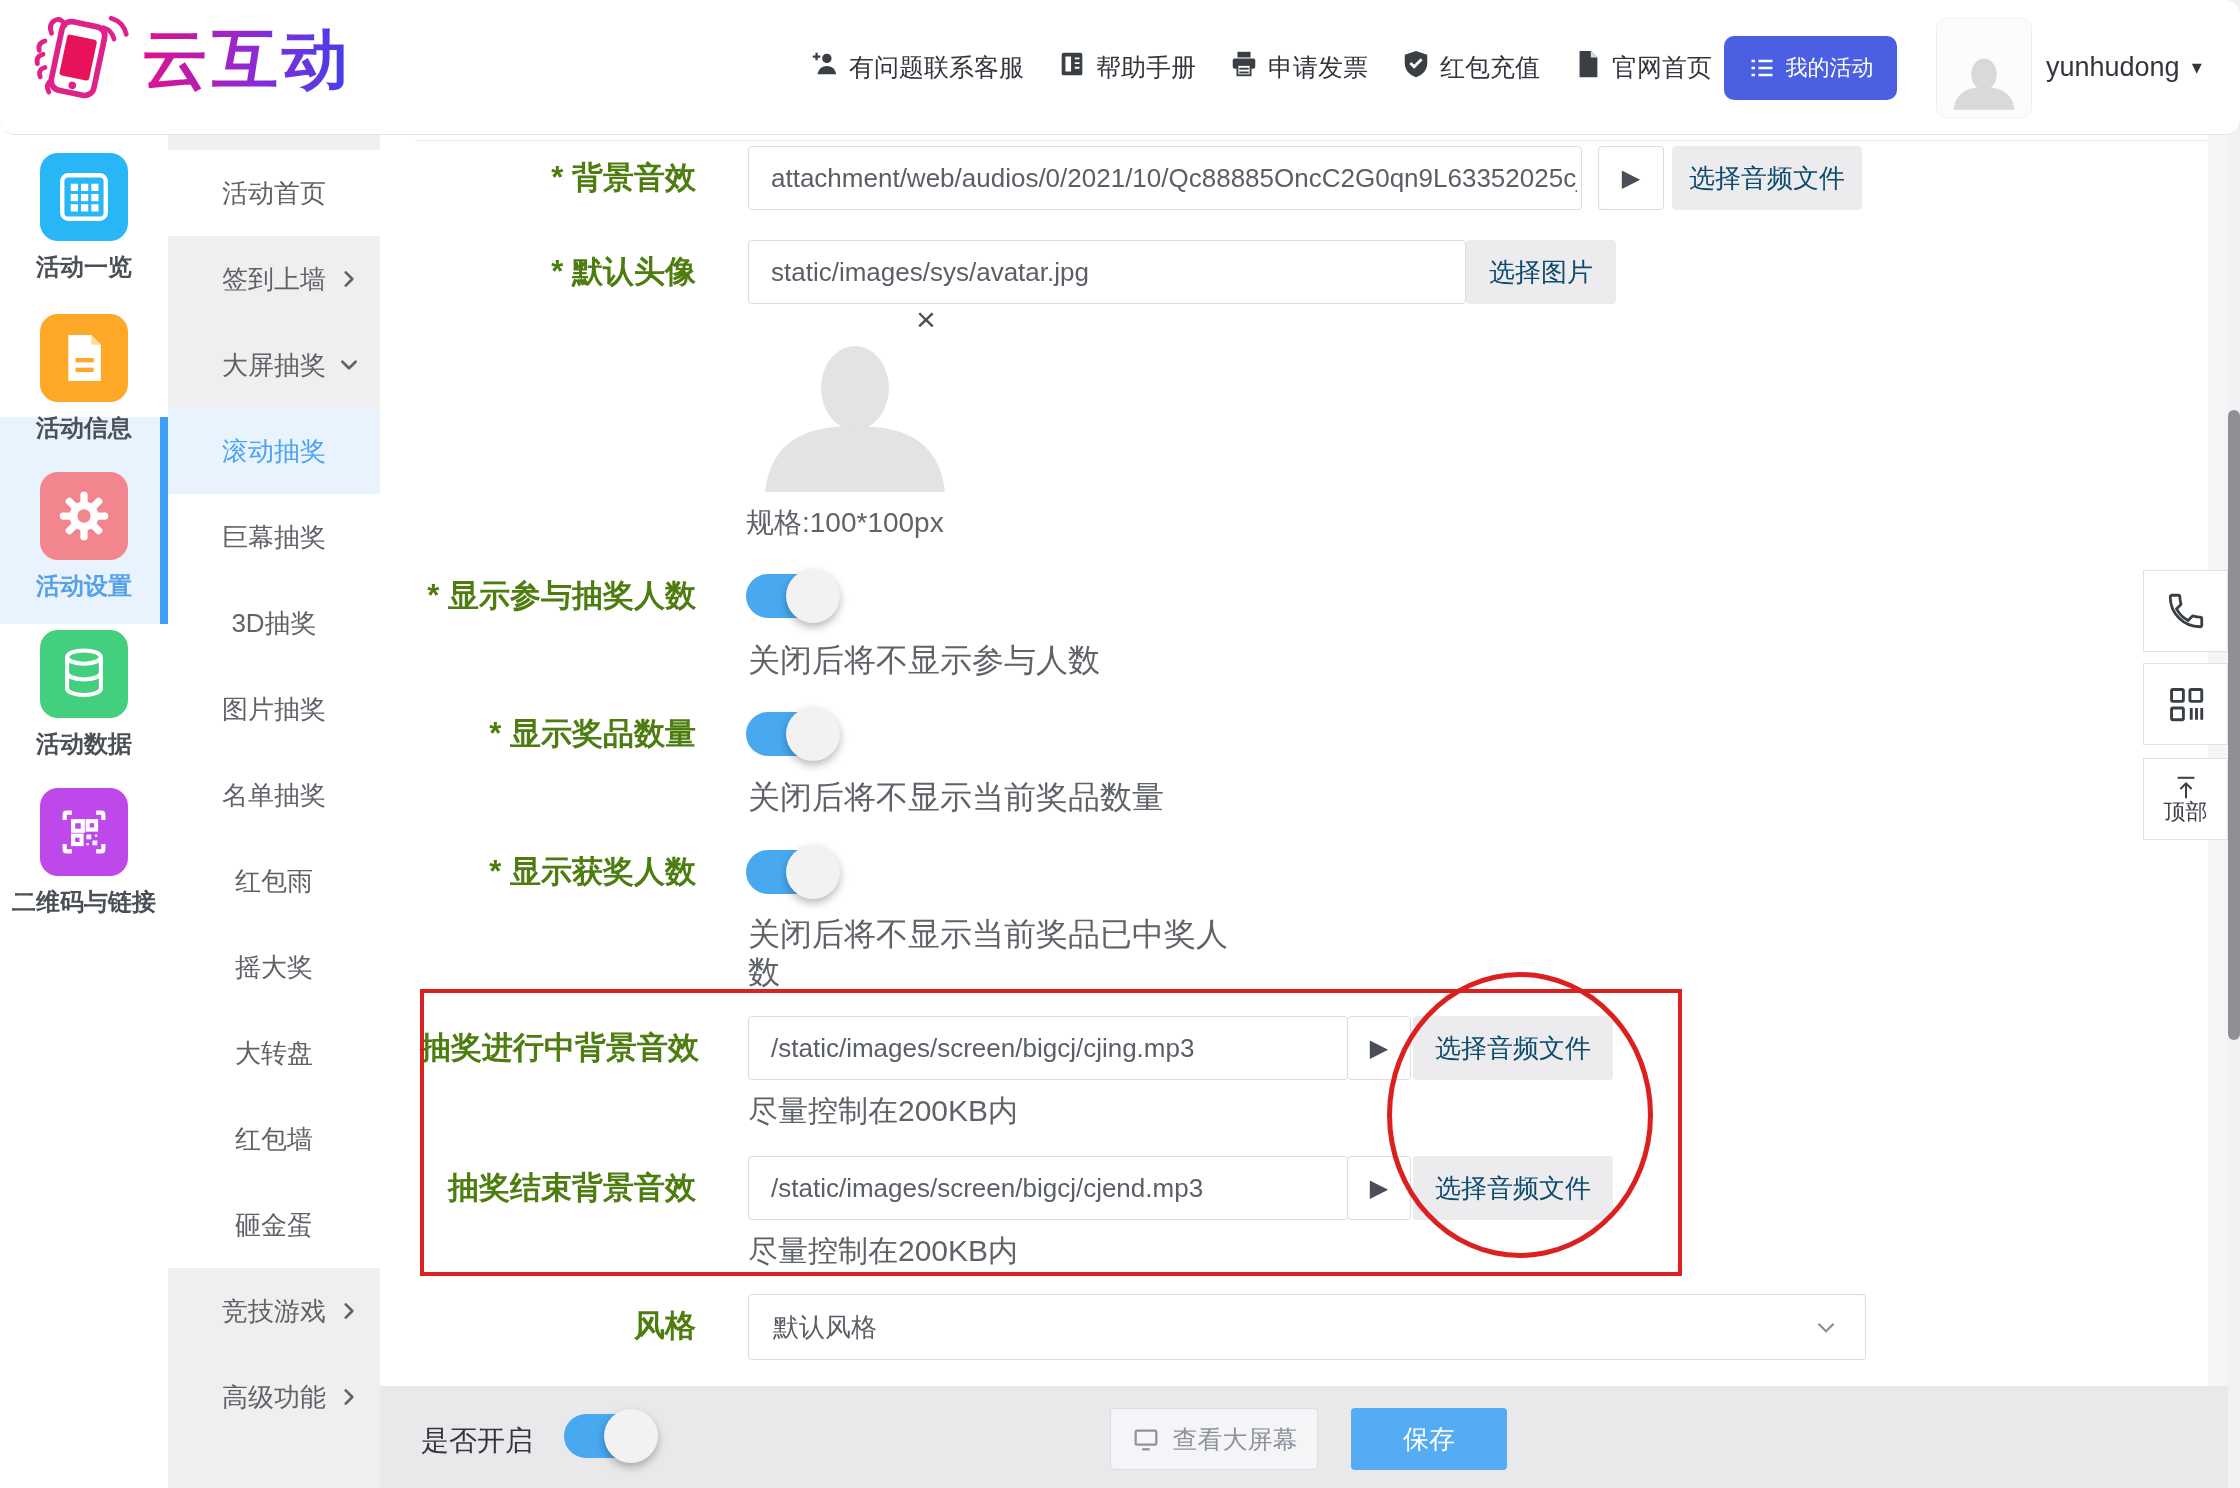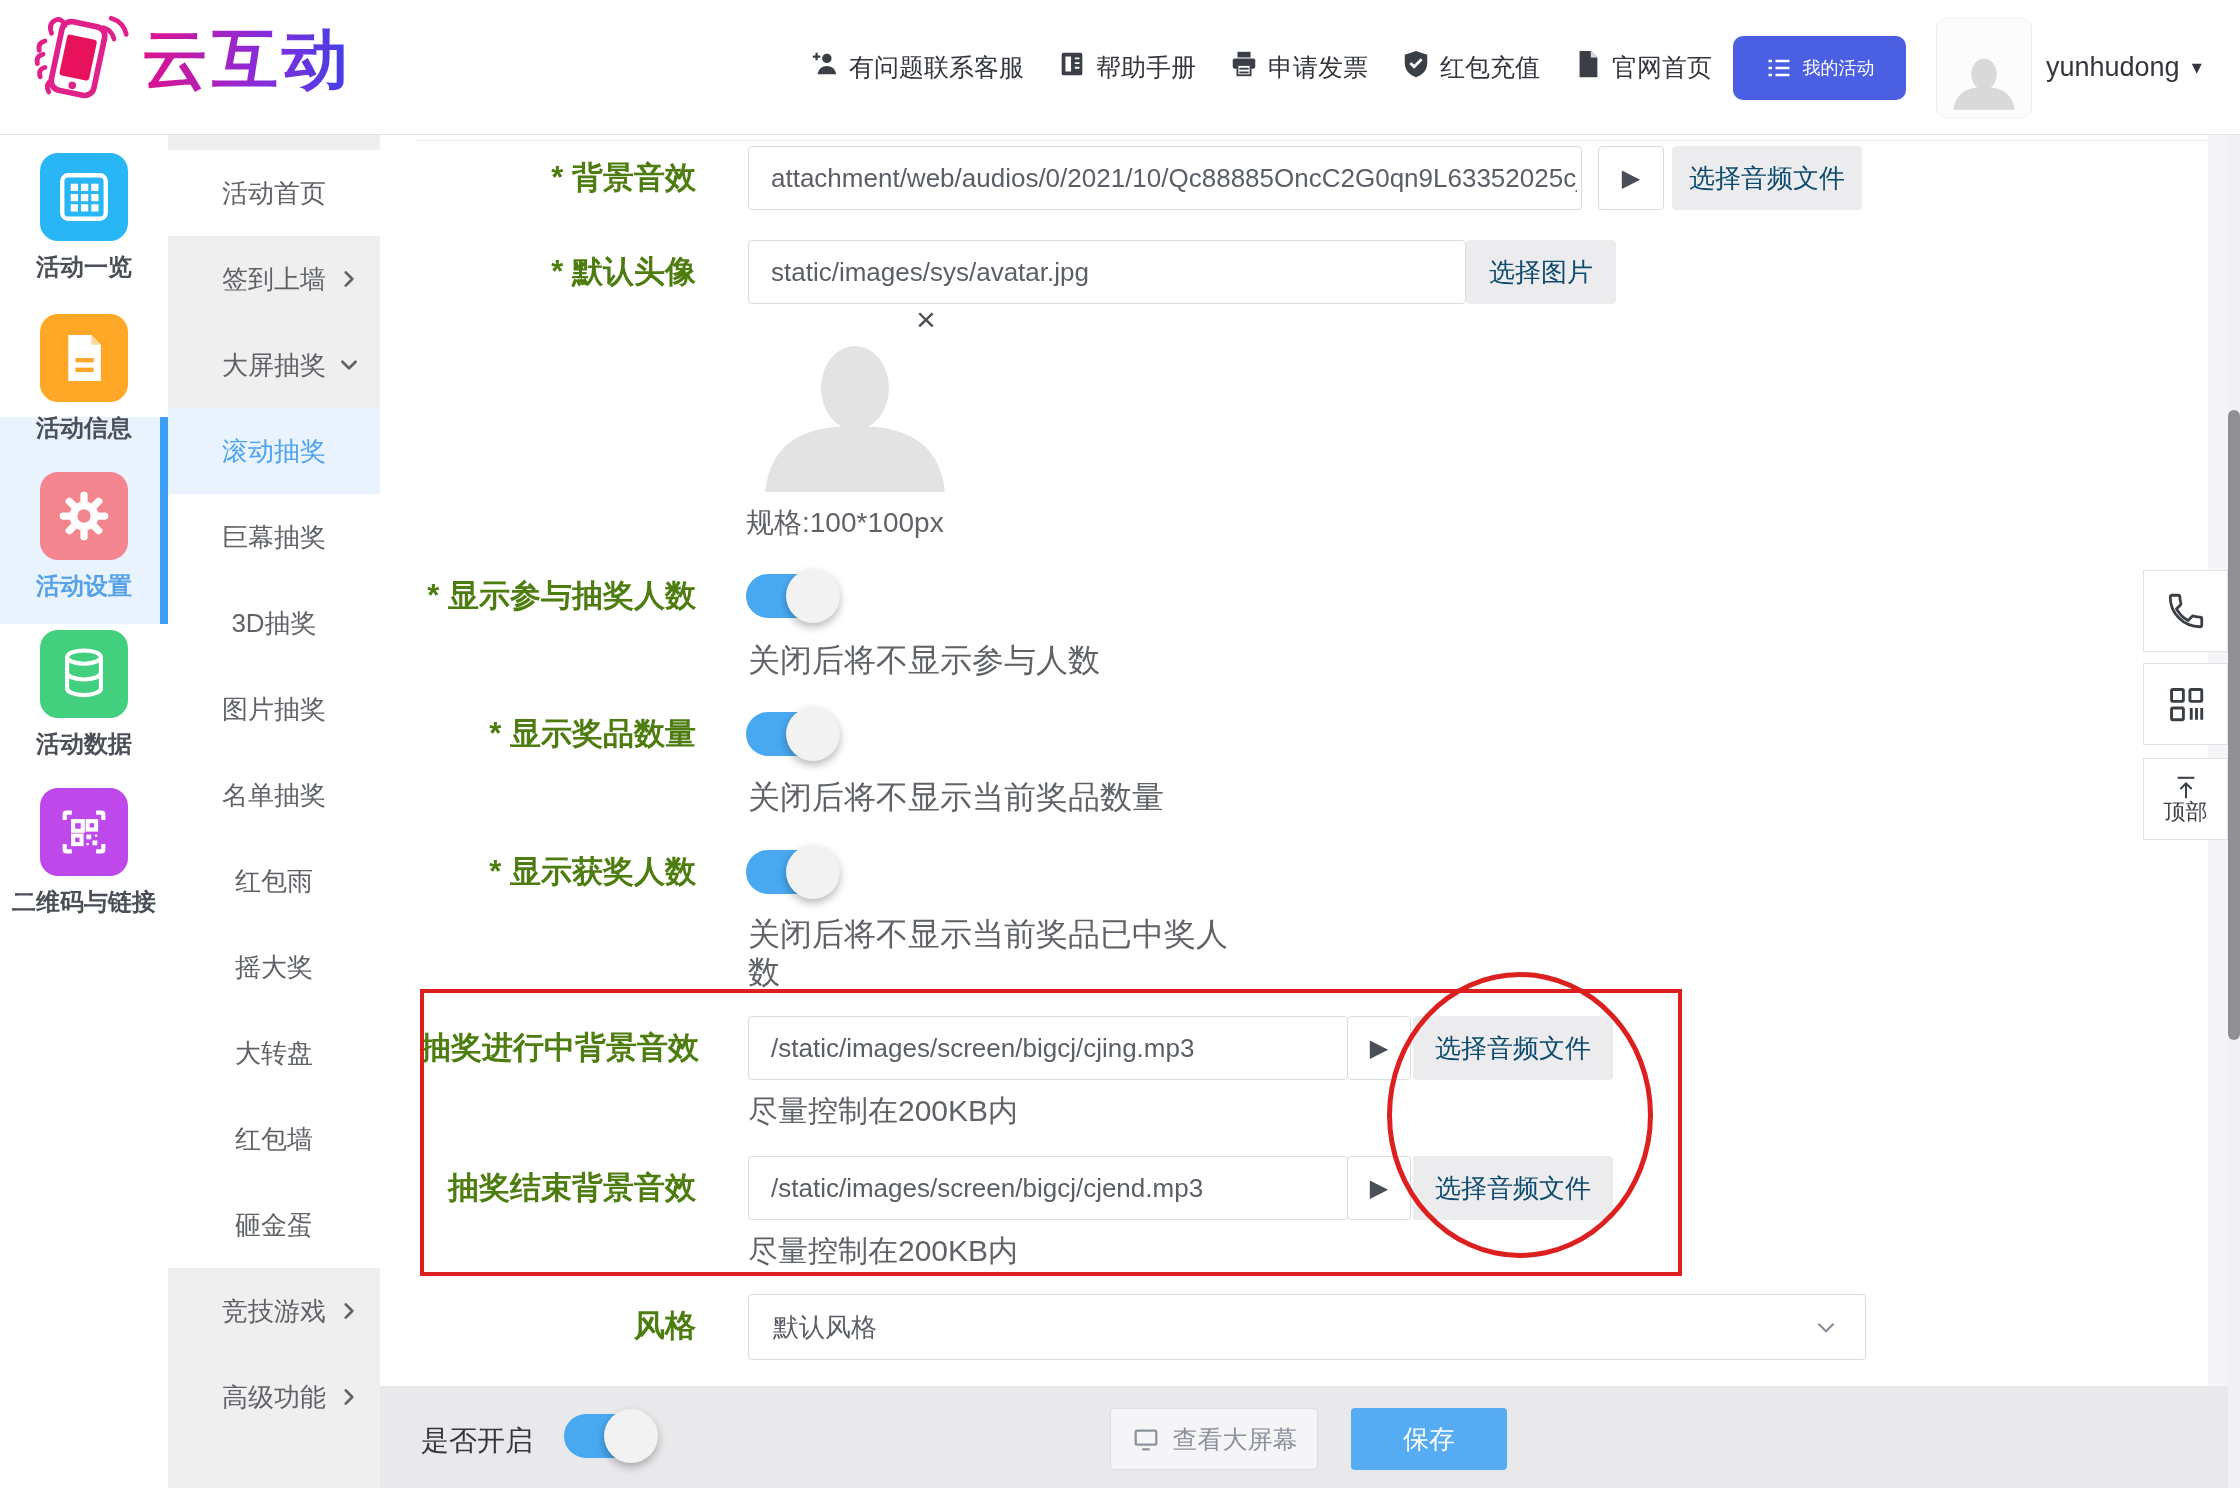--- a/index.html
+++ b/index.html
@@ -1,26 +1,26 @@
 <!DOCTYPE html>
 <html><head>
 <meta charset="utf-8">
 <style>
   html,body{margin:0;padding:0;background:#fff;font-family:"Liberation Sans","DejaVu Sans",sans-serif;}
   #app{position:relative;width:2240px;height:1488px;overflow:hidden;background:#fff;}
   .abs{position:absolute;}
 
   
-  #header{position:absolute;left:0;top:0;width:2240px;height:134px;background:#fff;border-bottom:1px solid #e5e5e8;z-index:40;}
+  #header{position:absolute;left:0;top:0;width:2240px;height:134px;background:#fff;border-bottom:1px solid #e5e5e8;z-index:40;border-radius:15px;}
   .logo{position:absolute;left:28px;top:12px;display:flex;align-items:center;gap:10px;}
   .logo-text{font-size:66px;font-weight:900;letter-spacing:4px;background:linear-gradient(90deg,#e0128b 0%,#8a2bd8 55%,#4140e8 100%);-webkit-background-clip:text;background-clip:text;color:transparent;}
   #topnav{position:absolute;left:810px;top:0;height:134px;display:flex;align-items:center;gap:33px;}
   .nav-item{display:flex;align-items:center;gap:9px;font-size:25px;color:#33373d;cursor:pointer;white-space:nowrap;}
   .nav-item svg{width:30px;height:30px;}
-  .my-act{position:absolute;left:1724px;top:36px;width:173px;height:64px;background:#4a5fe2;border:none;border-radius:10px;color:#fff;font-size:18px;display:flex;align-items:center;justify-content:center;gap:10px;cursor:pointer;font-family:inherit;margin-left:9px;}
+  .my-act{position:absolute;left:1724px;top:36px;width:173px;height:64px;background:#4a5fe2;border:none;border-radius:10px;color:#fff;font-size:22px;display:flex;align-items:center;justify-content:center;gap:10px;cursor:pointer;font-family:inherit;}
   .my-act svg{width:28px;height:28px;}
   .avatar{position:absolute;left:1936px;top:18px;width:94px;height:98px;background:#fcfcfd;border:1px solid #f0f0f2;border-radius:10px;display:flex;align-items:flex-end;justify-content:center;overflow:hidden;}
   .user{position:absolute;left:2046px;top:0;height:134px;display:flex;align-items:center;gap:12px;font-size:27px;color:#33373d;cursor:pointer;}
   .caret{font-size:20px;color:#33373d;}
 
   
   #rail{position:absolute;left:0;top:134px;width:168px;height:1354px;background:#fff;z-index:10;padding-left:40px;}
   .rail-item{position:absolute;left:0;width:168px;text-align:center;cursor:pointer;}
   .rail-item .tile{width:88px;height:88px;border-radius:18px;margin:0 auto;display:flex;align-items:center;justify-content:center;}
   .rail-item .tile svg{width:58px;height:58px;}

